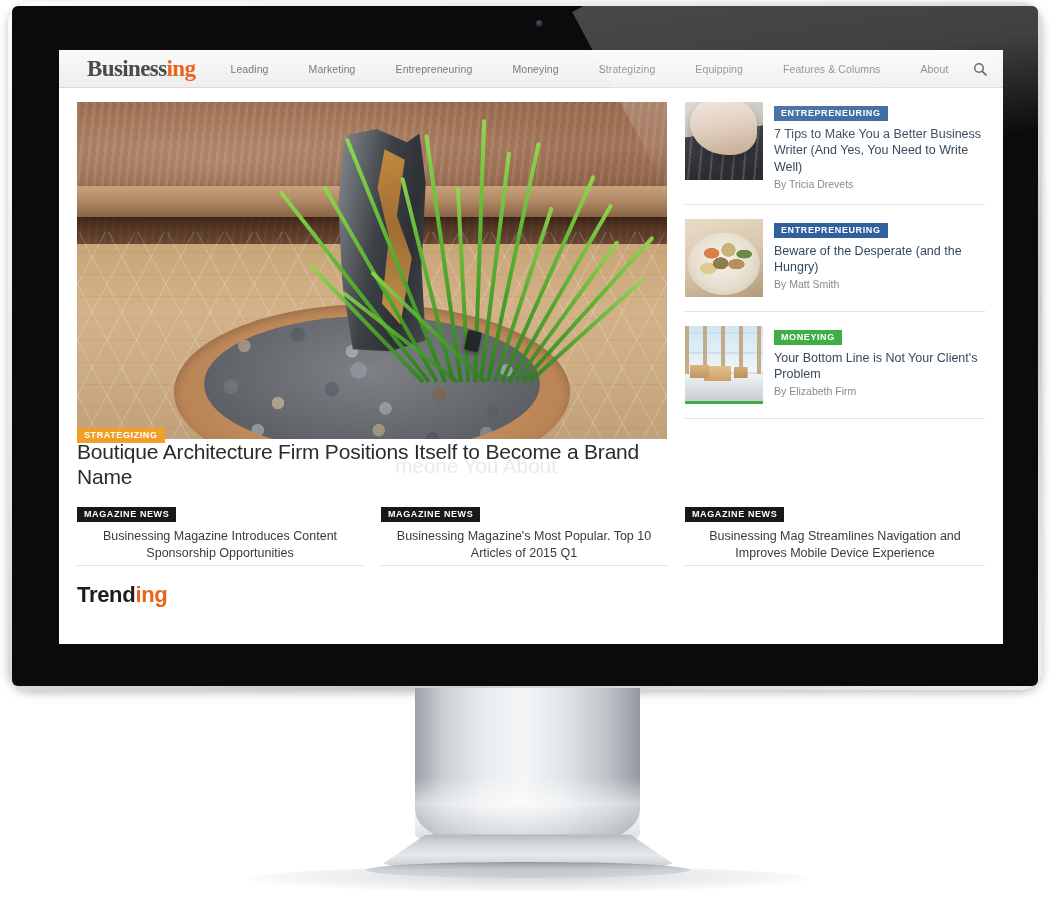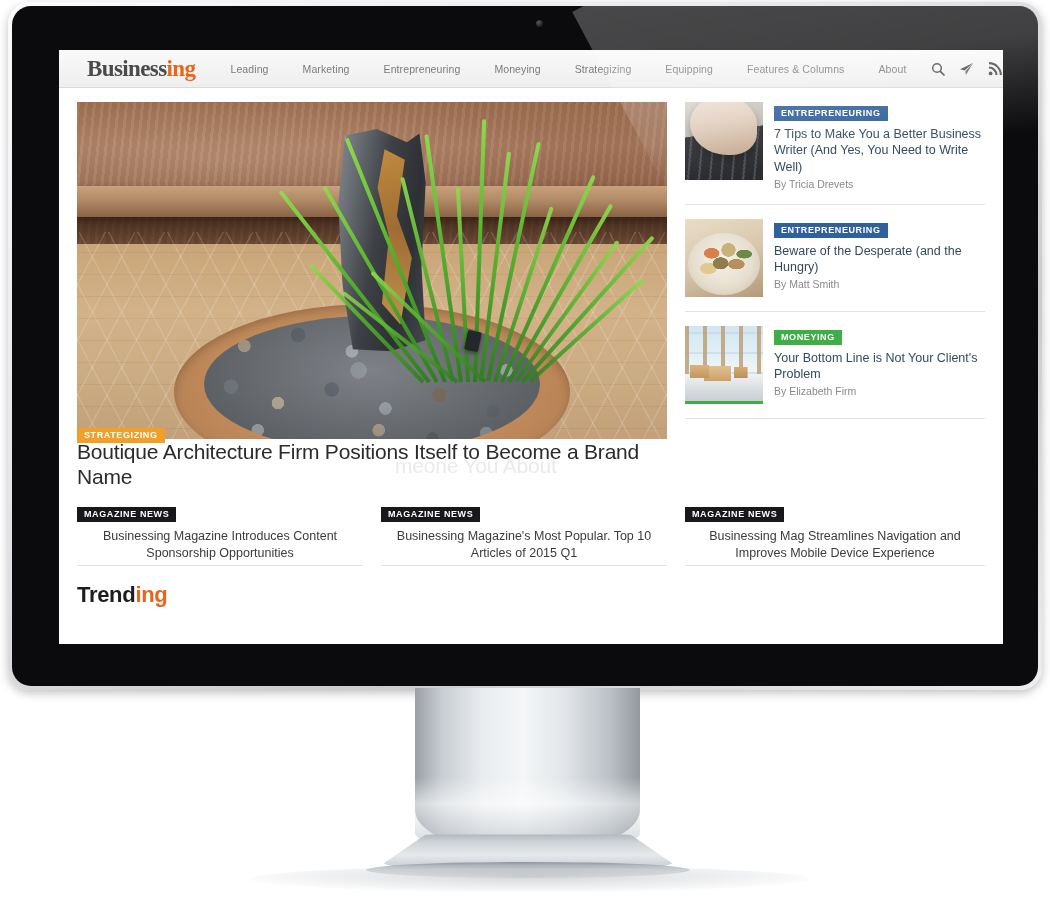--- a/index.html
+++ b/index.html
@@ -29,21 +29,21 @@
     height: 688px;
     border-radius: 22px;
     background: linear-gradient(150deg, #fbfbfc 0%, #e7e8ea 35%, #c9cbcf 70%, #eceef0 100%);
     padding: 4px;
     box-shadow: 0 3px 10px rgba(0,0,0,0.25);
   }
   #bezel {
     position: relative;
     width: 100%;
     height: 100%;
-    border-radius: 19px;
+    border-radius: 6px;
     background: #0b0b0d;
     overflow: hidden;
   }
   
   #bezel-glare {
     position: absolute;
     right: -40px;
     top: -120px;
     width: 430px;
     height: 430px;
@@ -91,21 +91,21 @@
     white-space: nowrap;
     line-height: 1;
     margin-right: 22px;
   }
   #logo .logo-a { color: #4a4a4a; }
   #logo .logo-b { color: #e8661b; }
 
   .nav-list {
     display: flex;
     align-items: center;
-    gap: 8px;
+    gap: 14px;
     flex: 1;
   }
   .nav-item {
     font-size: 10.5px;
     color: #7b7b7b;
     padding: 0 13px;
     white-space: nowrap;
     cursor: pointer;
     letter-spacing: 0.1px;
   }

